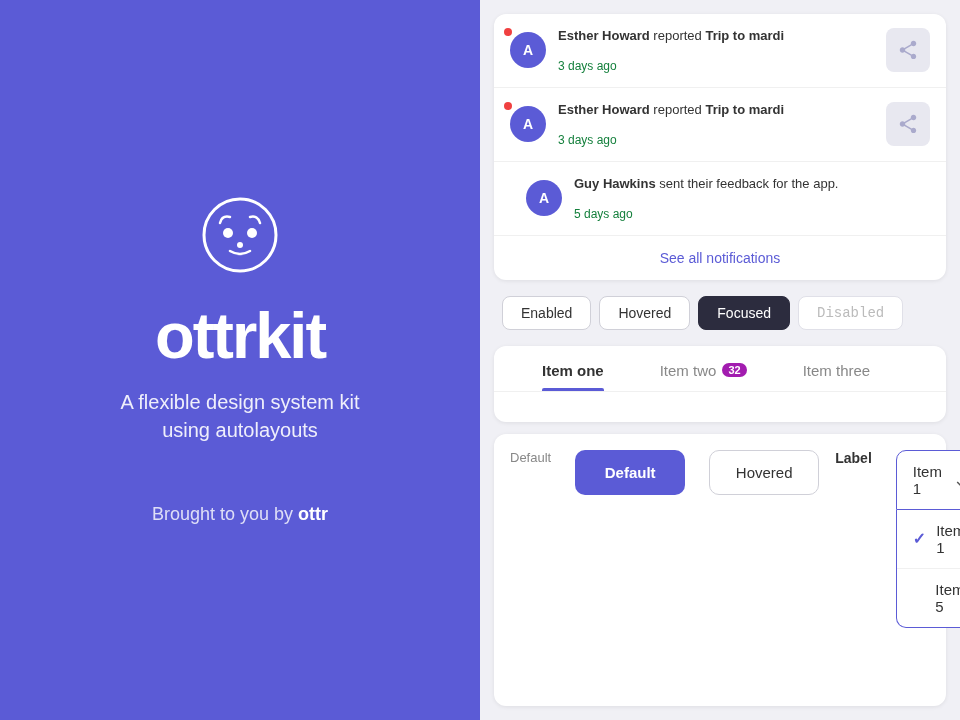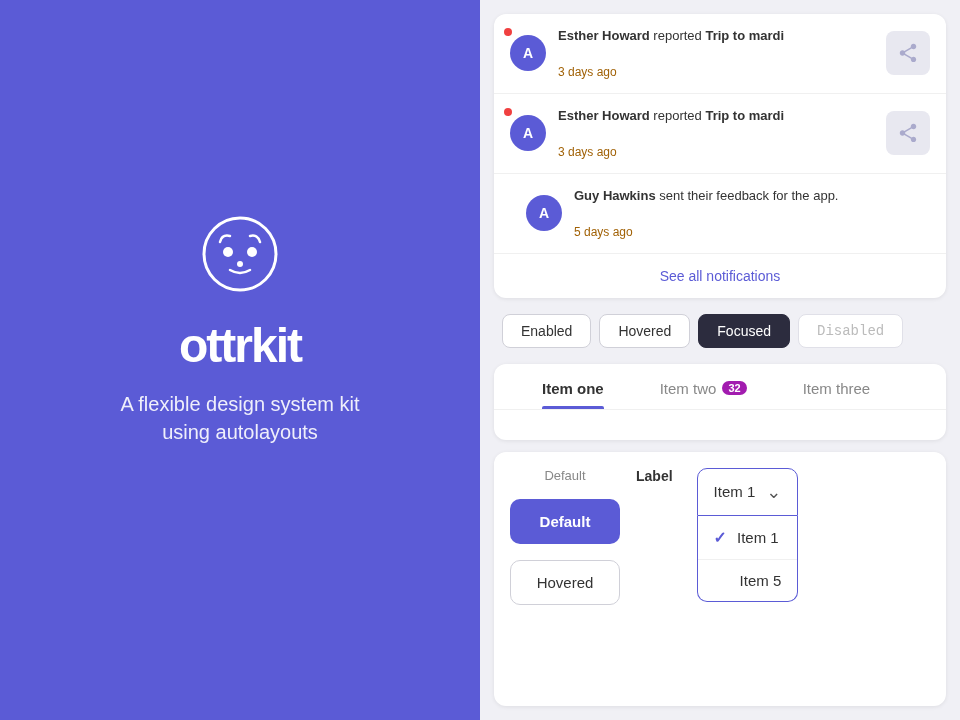--- a/index.html
+++ b/index.html
@@ -26,21 +26,21 @@
     .logo-container {
       margin-bottom: 24px;
     }
 
     .logo-svg {
       width: 80px;
       height: 80px;
     }
 
     .brand-name {
-      font-size: 48px;
+      font-size: 65px;
       font-weight: 700;
       color: white;
       letter-spacing: -2px;
       line-height: 1;
       margin-bottom: 20px;
       text-align: center;
     }
 
     .tagline {
       font-size: 20px;
@@ -129,22 +129,22 @@
       color: #333;
       line-height: 1.3;
     }
 
     .notif-text strong {
       font-weight: 700;
     }
 
     .notif-time {
       font-size: 12px;
-      color: #a16207;
-      margin-top: 20px;
+      color: #15803d;
+      margin-top: 14px;
     }
 
     .notif-thumbnail {
       width: 44px;
       height: 44px;
       background: #e8e8f0;
       border-radius: 8px;
       display: flex;
       align-items: center;
       justify-content: center;
@@ -276,22 +276,22 @@
     }
 
     .dropdown-row {
       display: flex;
       gap: 16px;
       align-items: flex-start;
     }
 
     .dropdown-left {
       display: flex;
-      flex-direction: column;
-      gap: 16px;
+      flex-direction: row;
+      gap: 24px;
     }
 
     .dropdown-label-text {
       font-size: 13px;
       color: #888;
       font-weight: 500;
       text-align: center;
     }
 
     .default-btn {
@@ -397,20 +397,23 @@
       <path d="M60 28 Q58 20 50 22" stroke="white" stroke-width="2.5" fill="none" stroke-linecap="round"></path>
     </svg>
   </div>
 
   <div class="brand-name">ottrkit</div>
 
   <div class="tagline">
     <span>A flexible design system kit<br>using autolayouts</span>
   </div>
 
+  <div class="brought-by">
+    <span>Brought to you by </span><strong>ottr</strong>
+  </div>
 </div>
 
 <div class="right-panel">
 
   <div class="notification-card">
 
     <div class="notification-item">
       <div class="notif-dot"></div>
       <div class="avatar">A</div>
       <div class="notif-content">

